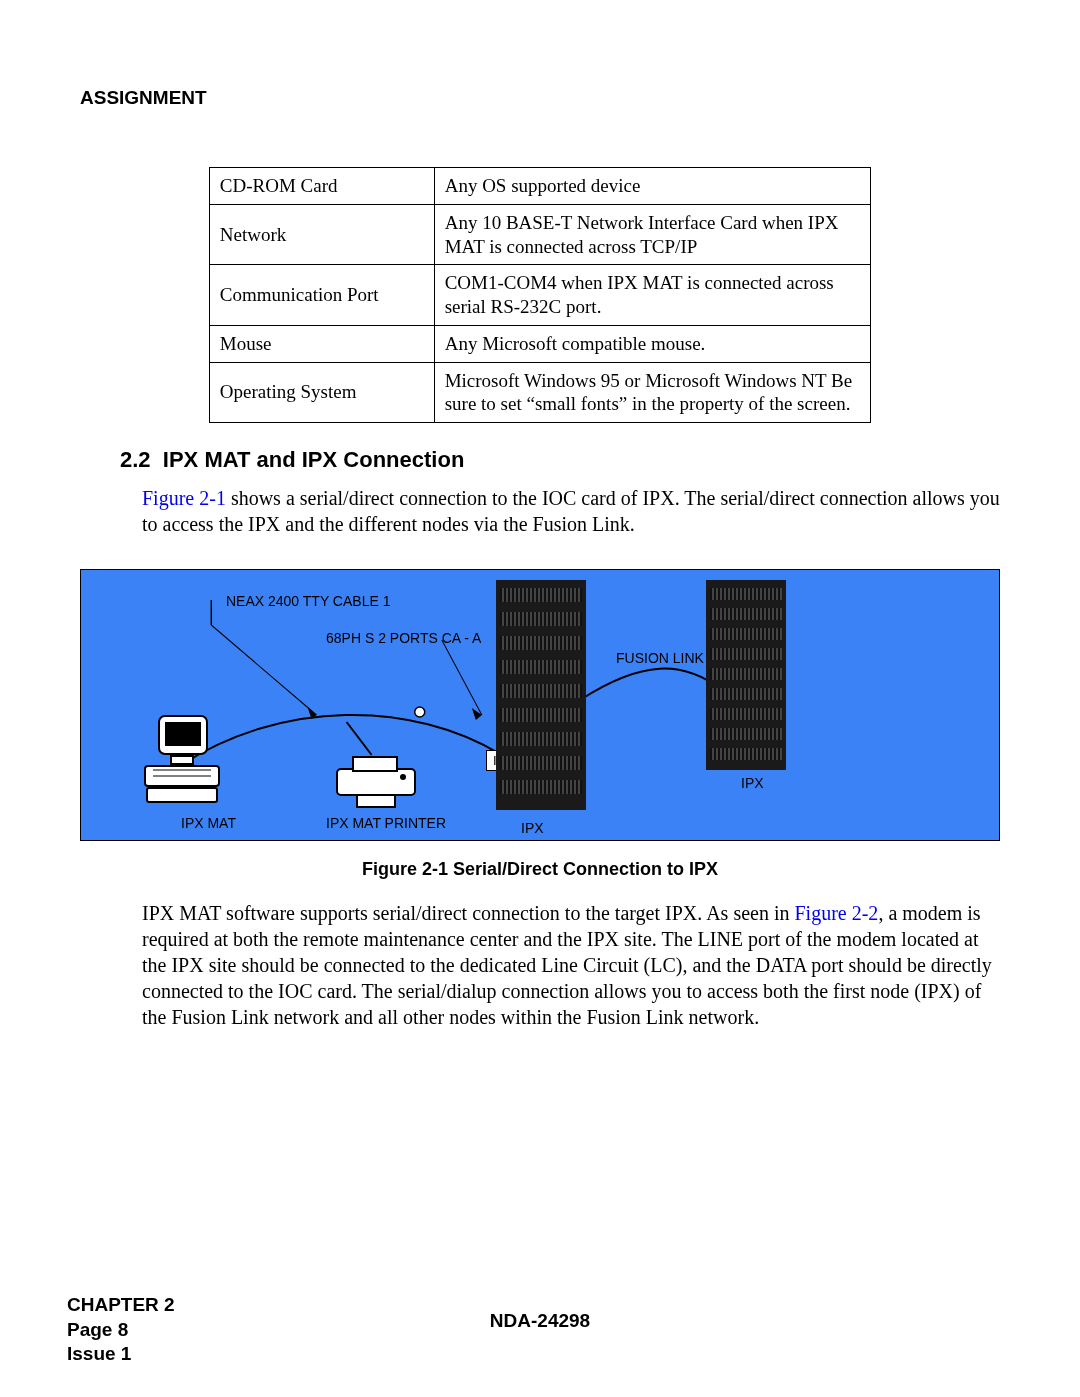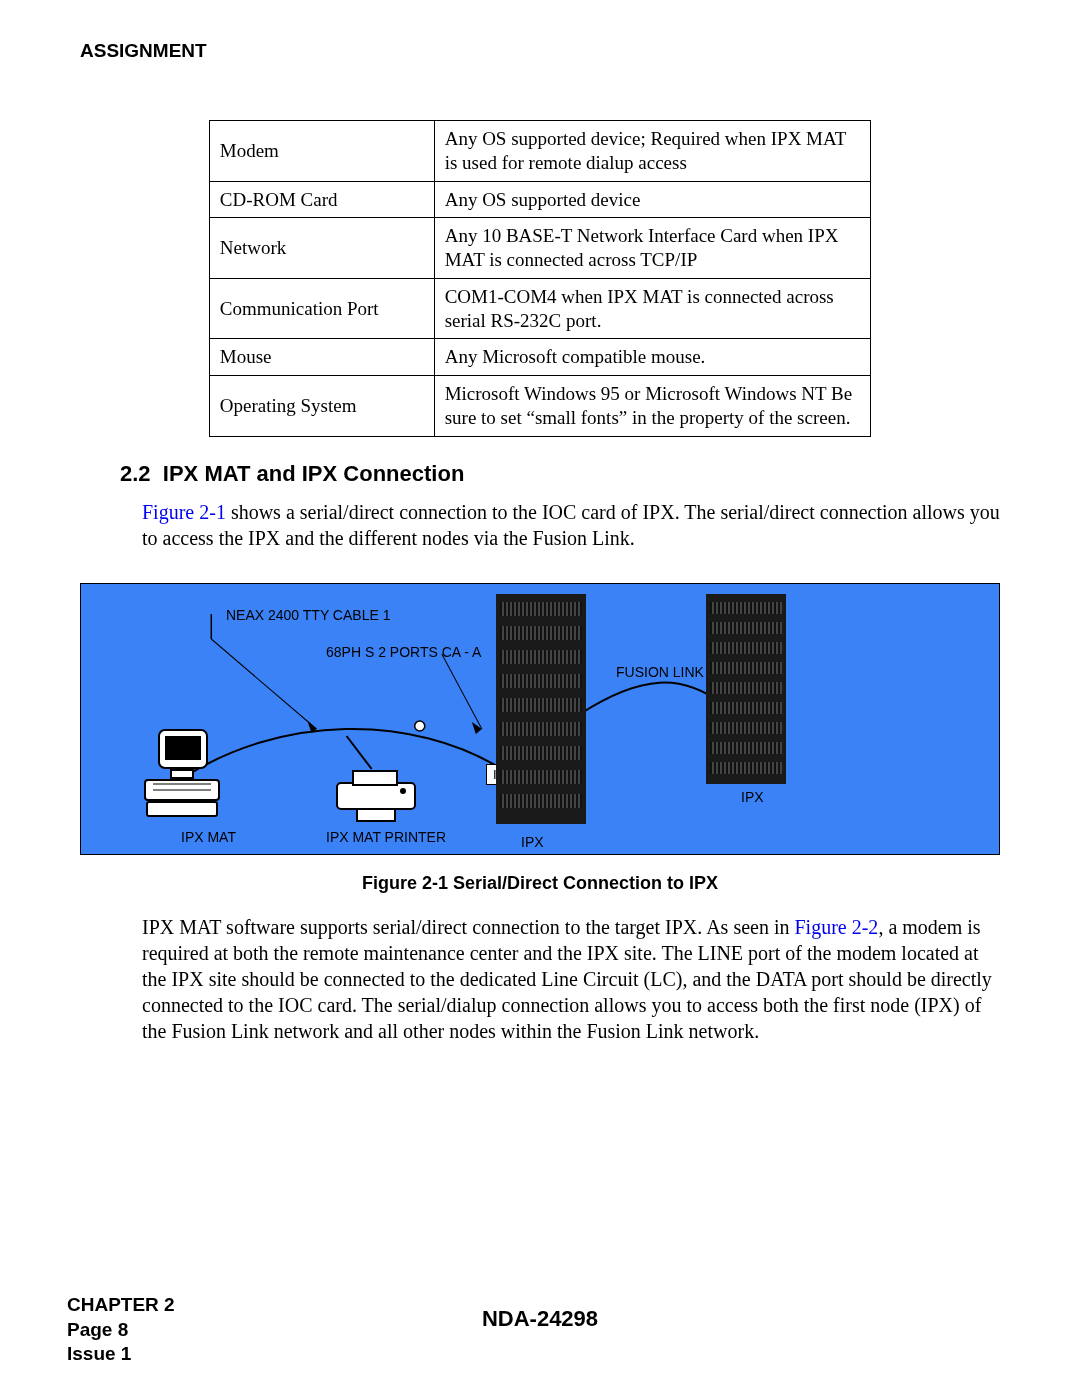--- a/index.html
+++ b/index.html
@@ -9,20 +9,21 @@
     font-family: "Times New Roman", Times, serif;
     color: #000;
     width: 1080px;
     height: 1397px;
     box-sizing: border-box;
     position: relative;
   }
   .page {
     padding: 40px 80px 40px 80px;
     box-sizing: border-box;
+    margin-top: 47px;
   }
   .header {
     font-family: Helvetica, Arial, sans-serif;
     font-weight: bold;
     font-size: 19px;
     margin-bottom: 58px;
   }
   .table-title {
     font-family: Helvetica, Arial, sans-serif;
     font-weight: bold;
@@ -102,21 +103,21 @@
     font-weight: bold;
     font-size: 19px;
     line-height: 1.3;
   }
   .footer-center {
     position: absolute;
     left: 0; right: 0; bottom: 65px;
     text-align: center;
     font-family: Helvetica, Arial, sans-serif;
     font-weight: bold;
-    font-size: 22px;
+    font-size: 19px;
   }
 
   
   .computer {
     position:absolute;
     width:90px; height:100px;
   }
   .computer svg { width:100%; height:100%; }
   .printer {
     position:absolute;
@@ -127,24 +128,20 @@
 </head>
 <body>
 
 <div class="page">
 
   <div class="header">ASSIGNMENT</div>
 
 
   <table class="req">
     <tbody>
-        <tr>
-      <td class="key">Modem</td>
-      <td>Any OS supported device; Required when IPX MAT is used for remote dialup access</td>
-    </tr>
     <tr>
       <td class="key">CD-ROM Card</td>
       <td>Any OS supported device</td>
     </tr>
     <tr>
       <td class="key">Network</td>
       <td>Any 10 BASE-T Network Interface Card when IPX MAT is connected across TCP/IP</td>
     </tr>
     <tr>
       <td class="key">Communication Port</td>

